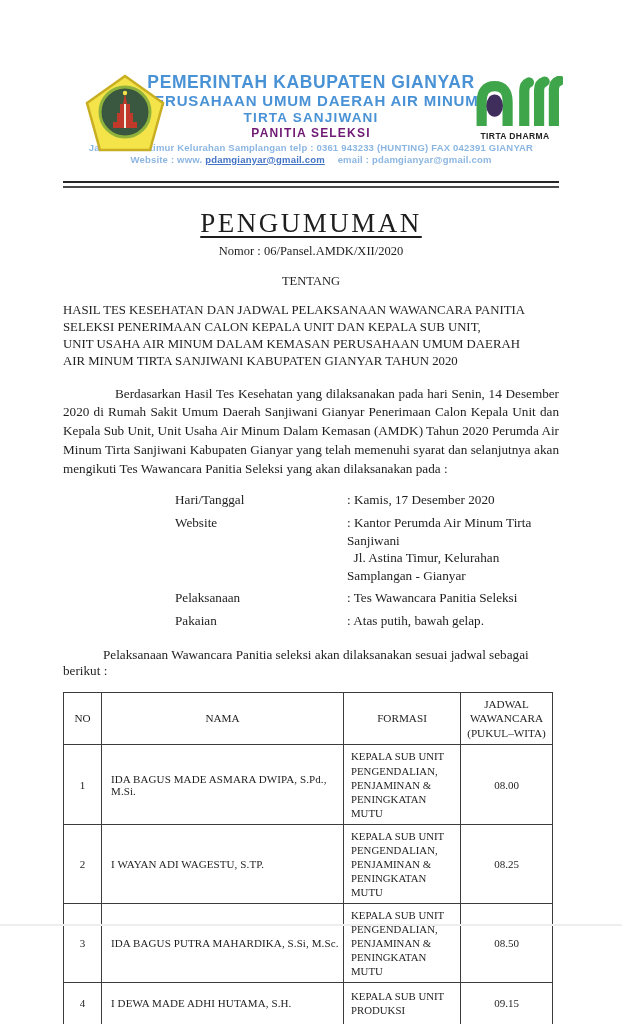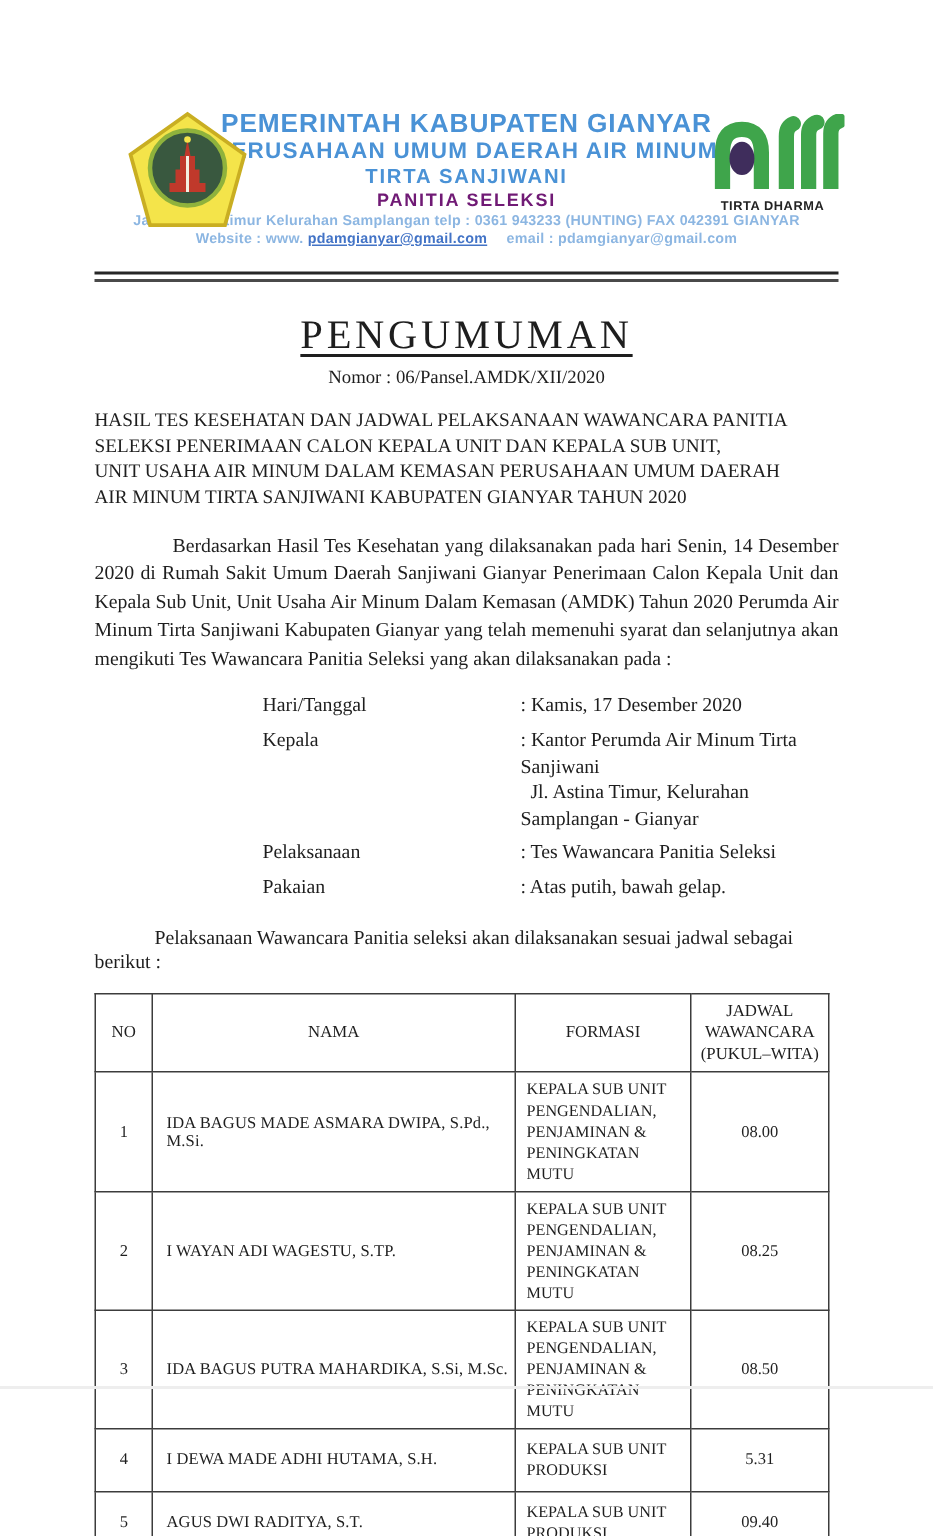--- a/index.html
+++ b/index.html
@@ -109,34 +109,35 @@
       <div class="tirta-caption">TIRTA DHARMA</div>
     </div>
   </div>
 
   <div class="double-rule"></div>
 
   <div class="content">
 
     <div class="doc-title">PENGUMUMAN</div>
     <div class="doc-number">Nomor : 06/Pansel.AMDK/XII/2020</div>
+    <div class="doc-about">TENTANG</div>
     <div class="doc-subject">HASIL TES KESEHATAN DAN JADWAL PELAKSANAAN WAWANCARA PANITIA
 SELEKSI PENERIMAAN CALON KEPALA UNIT DAN KEPALA SUB UNIT,
 UNIT USAHA  AIR MINUM DALAM KEMASAN PERUSAHAAN UMUM DAERAH
 AIR MINUM TIRTA SANJIWANI KABUPATEN GIANYAR TAHUN 2020</div>
 
     <p class="paragraph">Berdasarkan Hasil Tes Kesehatan yang dilaksanakan pada hari Senin, 14 Desember 2020 di Rumah Sakit Umum Daerah Sanjiwani Gianyar Penerimaan Calon Kepala Unit dan Kepala Sub Unit, Unit Usaha Air Minum Dalam Kemasan (AMDK) Tahun 2020 Perumda Air Minum Tirta Sanjiwani Kabupaten Gianyar yang telah memenuhi syarat dan selanjutnya akan mengikuti Tes Wawancara Panitia Seleksi yang akan dilaksanakan pada :</p>
 
     <div class="details">
       <div class="detail-row">
         <div class="dlabel">Hari/Tanggal</div>
         <div class="dvalue">: Kamis, 17 Desember 2020</div>
       </div>
       <div class="detail-row">
-        <div class="dlabel">Kepala</div>
+        <div class="dlabel">Website</div>
         <div class="dvalue">: Kantor Perumda Air Minum Tirta Sanjiwani
   Jl. Astina Timur, Kelurahan Samplangan - Gianyar</div>
       </div>
       <div class="detail-row">
         <div class="dlabel">Pelaksanaan</div>
         <div class="dvalue">: Tes Wawancara Panitia Seleksi</div>
       </div>
       <div class="detail-row">
         <div class="dlabel">Pakaian</div>
         <div class="dvalue">: Atas putih, bawah gelap.</div>
@@ -188,21 +189,21 @@
 PENGENDALIAN,
 PENJAMINAN &amp;
 PENINGKATAN MUTU</td>
           <td class="c-jadwal">08.50</td>
         </tr>
         <tr class="short">
           <td class="c-no">4</td>
           <td class="c-nama">I DEWA MADE ADHI HUTAMA, S.H.</td>
           <td class="c-formasi">KEPALA SUB UNIT
 PRODUKSI</td>
-          <td class="c-jadwal">5.31</td>
+          <td class="c-jadwal">09.15</td>
         </tr>
         <tr class="short">
           <td class="c-no">5</td>
           <td class="c-nama">AGUS DWI RADITYA, S.T.</td>
           <td class="c-formasi">KEPALA SUB UNIT
 PRODUKSI</td>
           <td class="c-jadwal">09.40</td>
         </tr>
 
       </tbody>

